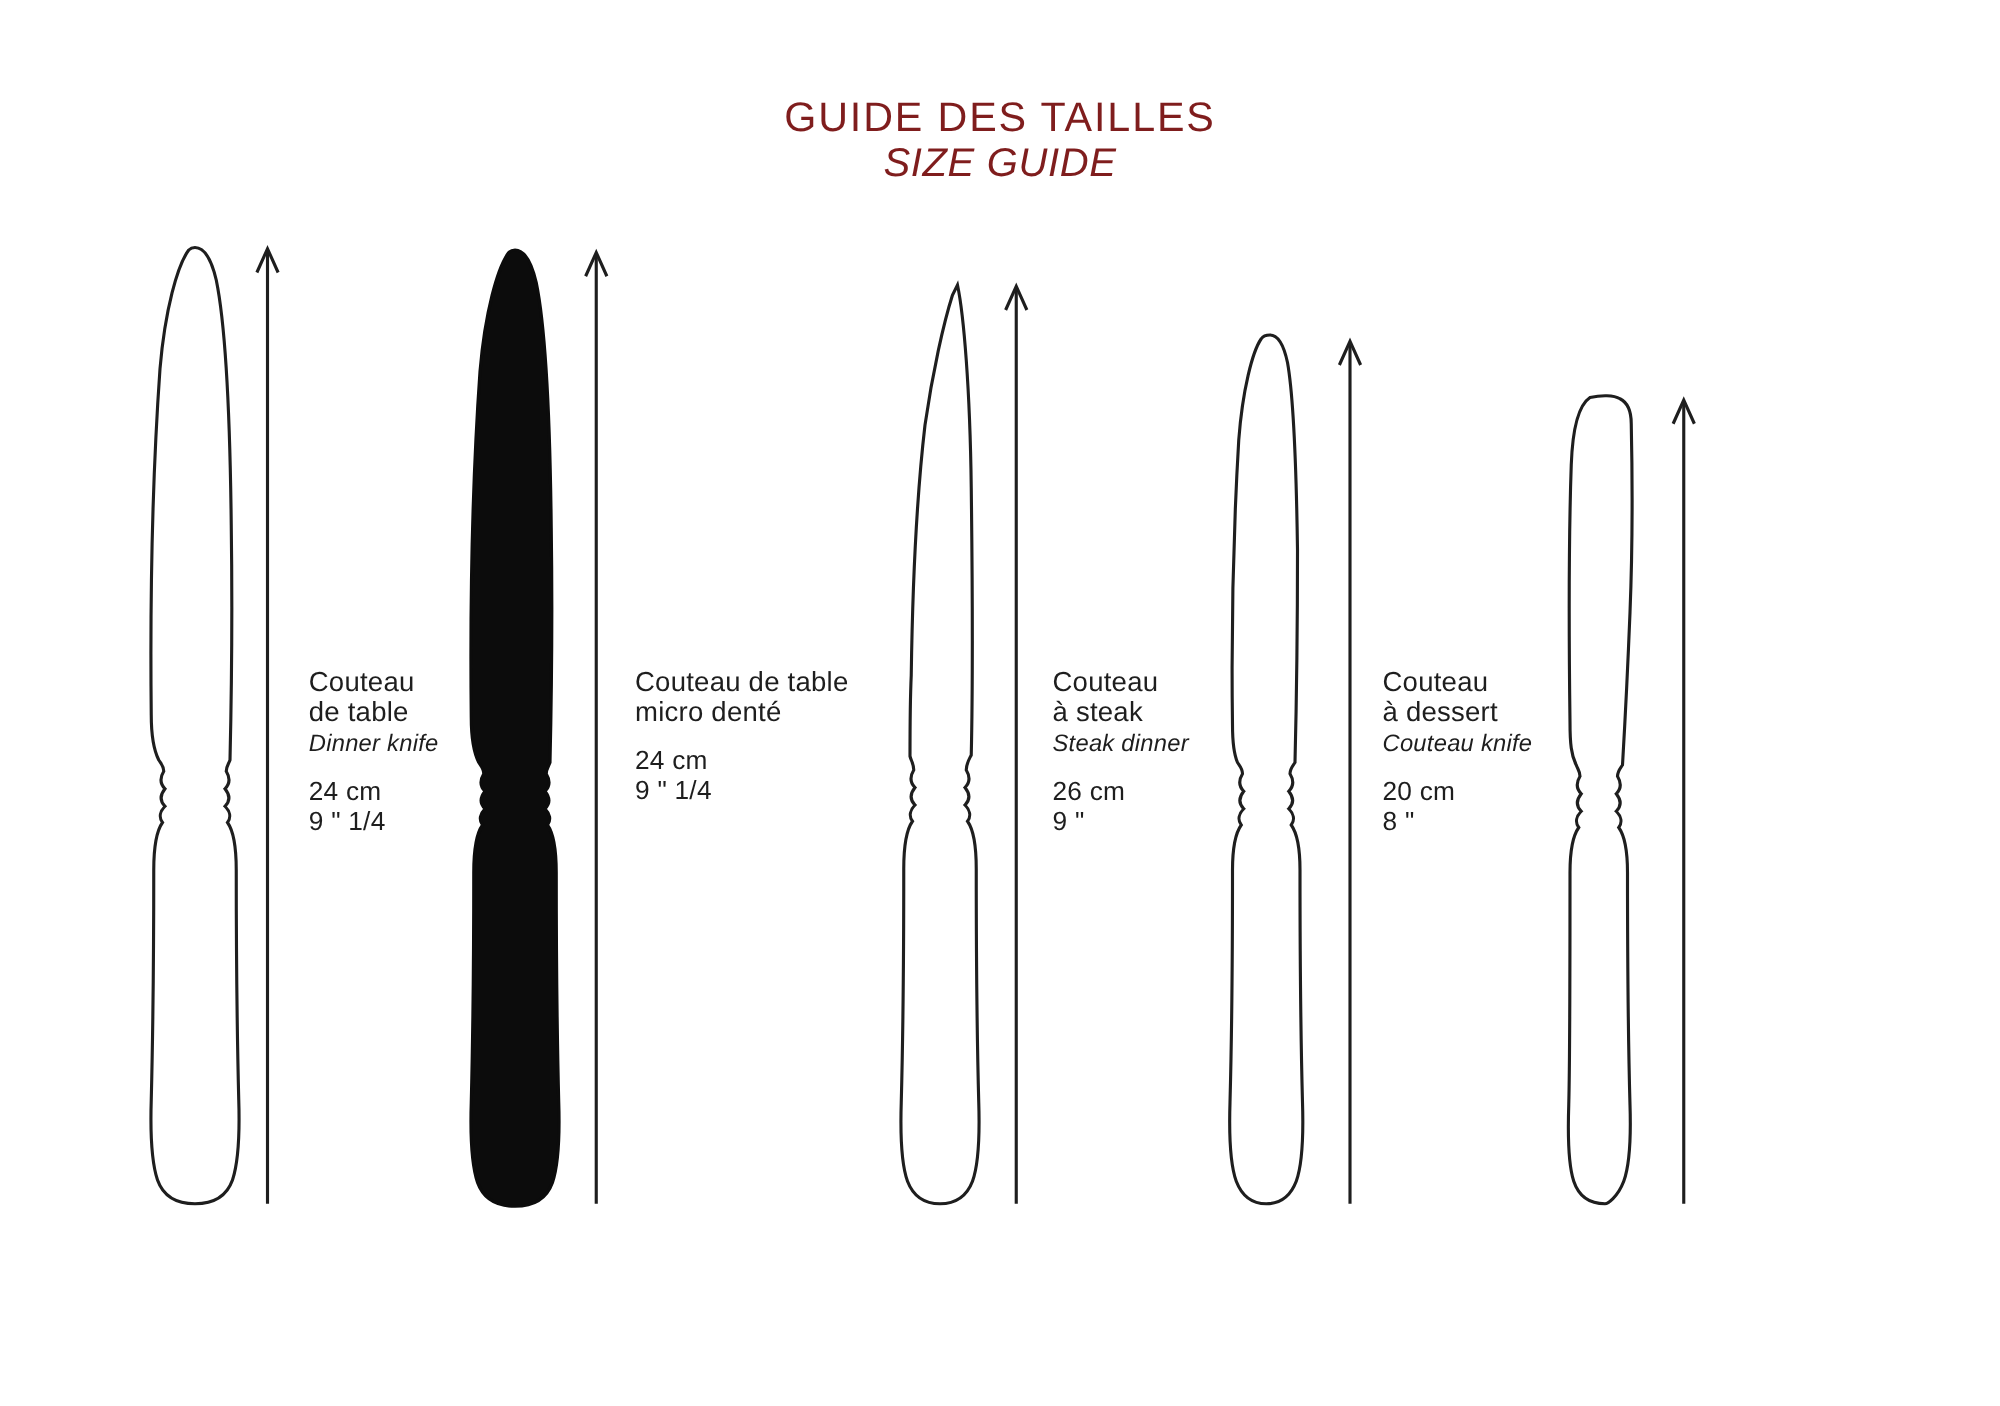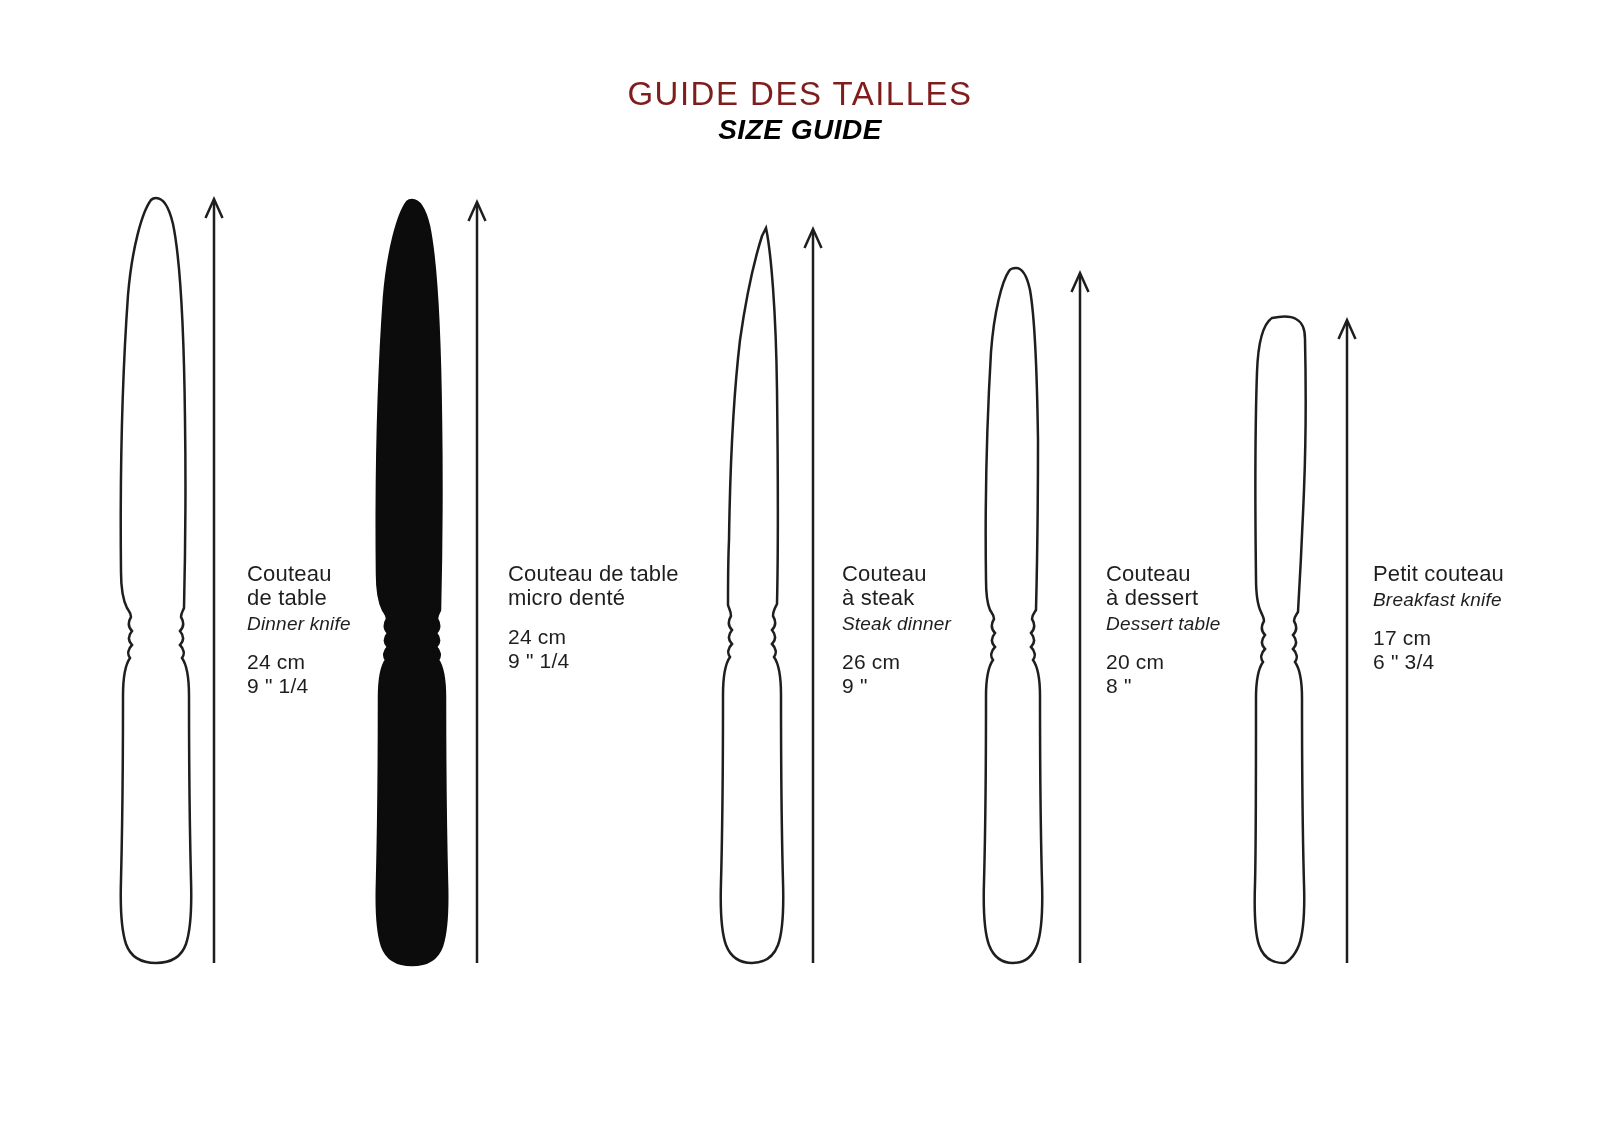--- a/index.html
+++ b/index.html
@@ -12,31 +12,31 @@
   }
   .canvas{position:relative;width:1600px;height:1125px;background:#ffffff;}
 
   
   .header{position:absolute;top:76px;left:0;width:1600px;text-align:center;}
   .title-fr{
     margin:0;font-size:33px;font-weight:400;letter-spacing:1.5px;
     line-height:36px;color:#7f1d1d;
   }
   .title-en{
-    margin:4px 0 0 0;font-size:28px;font-weight:700;font-style:italic;
-    letter-spacing:0.5px;line-height:28px;color:#000000;
+    margin:4px 0 0 0;font-size:32px;font-weight:400;font-style:italic;
+    letter-spacing:0.5px;line-height:28px;color:#7f1d1d;
   }
 
   
   .diagram{position:absolute;top:0;left:0;width:1600px;height:1125px;}
 
   
   .knife-label{position:absolute;top:534px;color:#1e1e1e;}
   .knife-label .name{
-    font-size:22px;line-height:24px;white-space:pre-line;letter-spacing:0.2px;margin-top:28px;
+    font-size:22px;line-height:24px;white-space:pre-line;letter-spacing:0.2px;
   }
   .knife-label .subtitle{
     font-size:19px;line-height:22px;font-style:italic;white-space:pre-line;
     margin-top:3px;letter-spacing:0.2px;
   }
   .knife-label .sizes{
     margin-top:15px;font-size:21px;line-height:24px;letter-spacing:0.2px;
   }
 </style>
 </head>
@@ -216,29 +216,21 @@
     <div class="subtitle">Steak dinner</div>
     <div class="sizes">
       <div>26 cm</div>
       <div>9 "</div>
     </div>
   </div>
 
   <div class="knife-label" style="left:1106px;">
     <div class="name">Couteau
 à dessert</div>
-    <div class="subtitle">Dessert table</div>
+    <div class="subtitle">Couteau knife</div>
     <div class="sizes">
       <div>20 cm</div>
       <div>8 "</div>
     </div>
   </div>
 
-  <div class="knife-label" style="left:1373px;">
-    <div class="name">Petit couteau</div>
-    <div class="subtitle">Breakfast knife</div>
-    <div class="sizes">
-      <div>17 cm</div>
-      <div>6 " 3/4</div>
-    </div>
-  </div>
 
 </div>
 
 </body></html>

